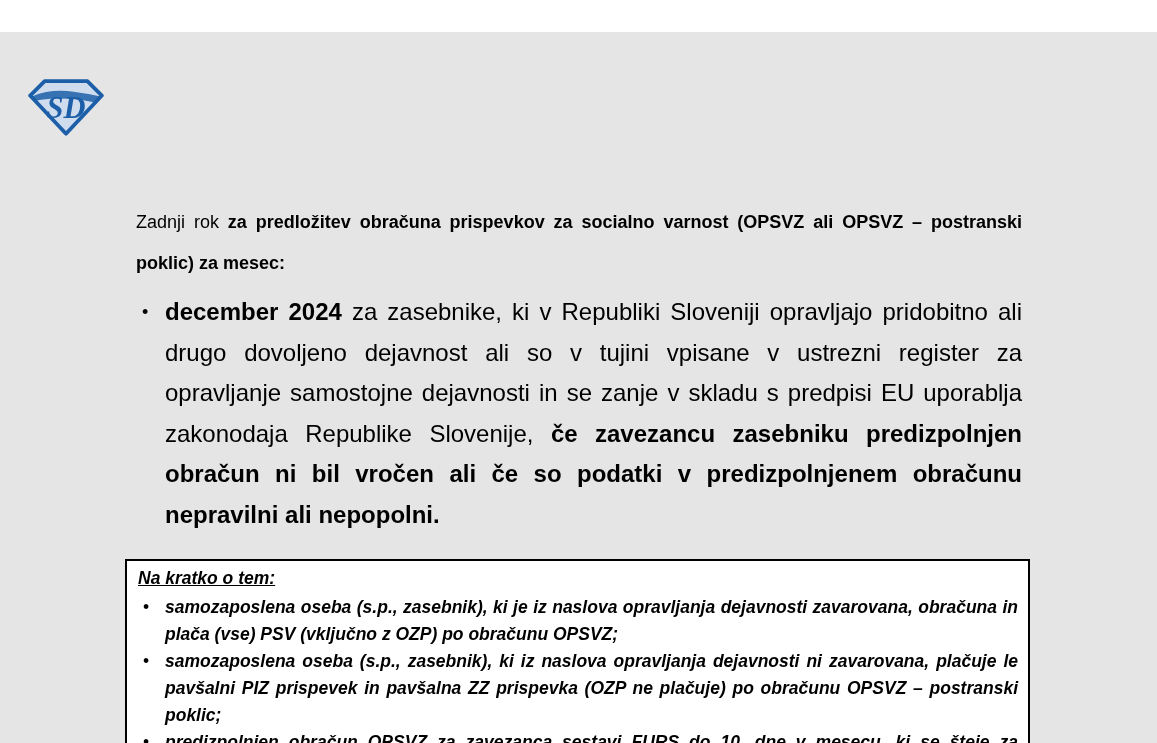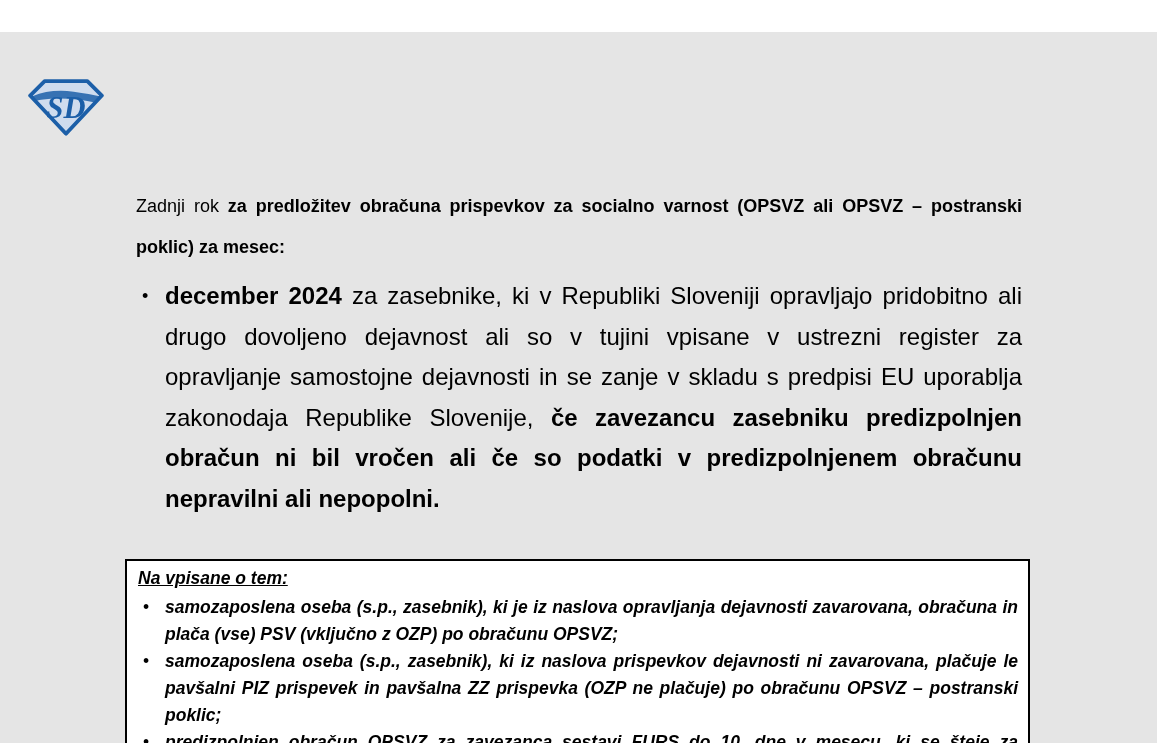--- a/index.html
+++ b/index.html
@@ -24,21 +24,21 @@
   .logo {
     position: absolute;
     left: 27px;
     top: 46px;
     width: 78px;
     height: 58px;
   }
   .content {
     position: absolute;
     left: 136px;
-    top: 154px;
+    top: 170px;
     width: 886px;
   }
   .intro {
     margin: 0;
     font-size: 18px;
     line-height: 40.5px;
     text-align: justify;
   }
   .intro b, .li-text b { font-weight: bold; }
   .mainlist { margin-top: 9px; }
@@ -112,30 +112,30 @@
 
     <div class="mainlist">
       <div class="li">
         <span class="marker">•</span>
         <p class="li-text"><b>december 2024</b><span> za zasebnike, ki v Republiki Sloveniji opravljajo pridobitno ali drugo dovoljeno dejavnost ali so v tujini vpisane v ustrezni register za opravljanje samostojne dejavnosti in se zanje v skladu s predpisi EU uporablja zakonodaja Republike Slovenije, </span><b>če zavezancu zasebniku predizpolnjen obračun ni bil vročen ali če so podatki v predizpolnjenem obračunu nepravilni ali nepopolni.</b></p>
       </div>
     </div>
   </div>
 
   <div class="summary-box">
-    <p class="box-title"><span class="u">Na vpisane o tem:</span></p>
+    <p class="box-title"><span class="u">Na kratko o tem:</span></p>
 
     <div class="box-li">
       <span class="marker">•</span>
       <p class="box-li-text">samozaposlena oseba (s.p., zasebnik), ki je iz naslova opravljanja dejavnosti zavarovana, obračuna in plača (vse) PSV (vključno z OZP) po obračunu OPSVZ;</p>
     </div>
 
     <div class="box-li">
       <span class="marker">•</span>
-      <p class="box-li-text">samozaposlena oseba (s.p., zasebnik), ki iz naslova prispevkov dejavnosti ni zavarovana, plačuje le pavšalni PIZ prispevek in pavšalna ZZ prispevka (OZP ne plačuje) po obračunu OPSVZ – postranski poklic;</p>
+      <p class="box-li-text">samozaposlena oseba (s.p., zasebnik), ki iz naslova opravljanja dejavnosti ni zavarovana, plačuje le pavšalni PIZ prispevek in pavšalna ZZ prispevka (OZP ne plačuje) po obračunu OPSVZ – postranski poklic;</p>
     </div>
 
     <div class="box-li">
       <span class="marker">•</span>
       <p class="box-li-text">predizpolnjen obračun OPSVZ za zavezanca sestavi FURS do 10. dne v mesecu, ki se šteje za »predložen obračun OPSVZ«, če samozaposlena oseba ne predloži</p>
     </div>
   </div>
 
 </div>
 

